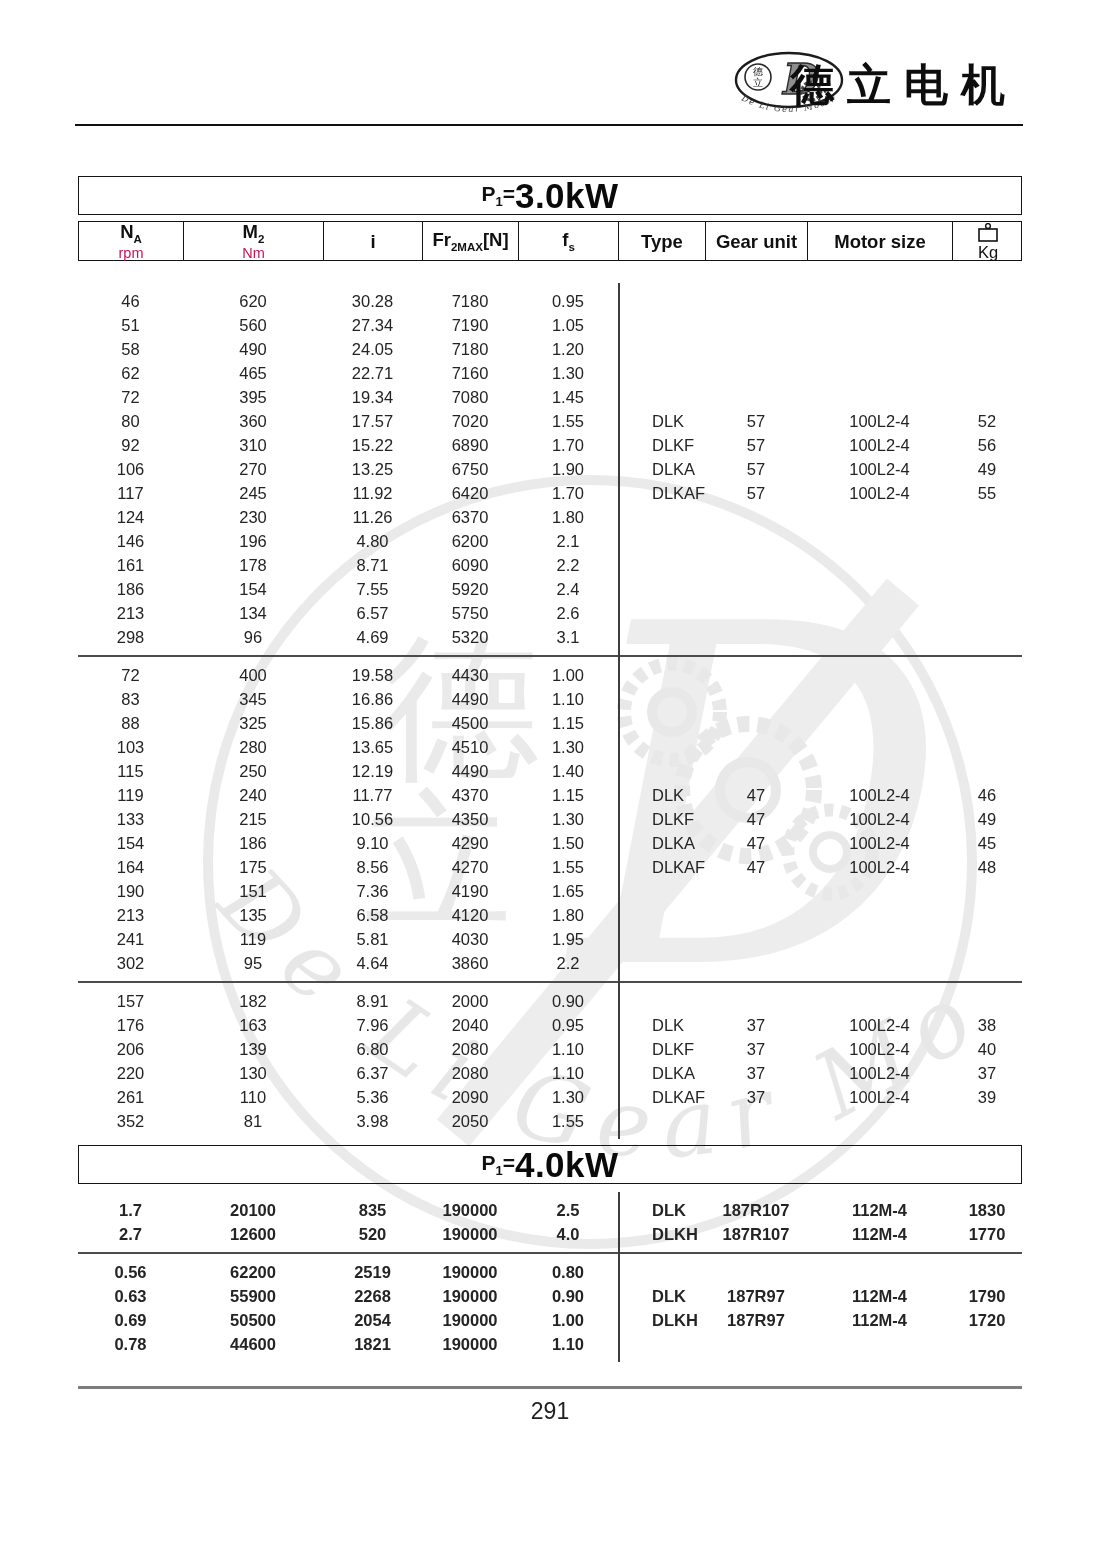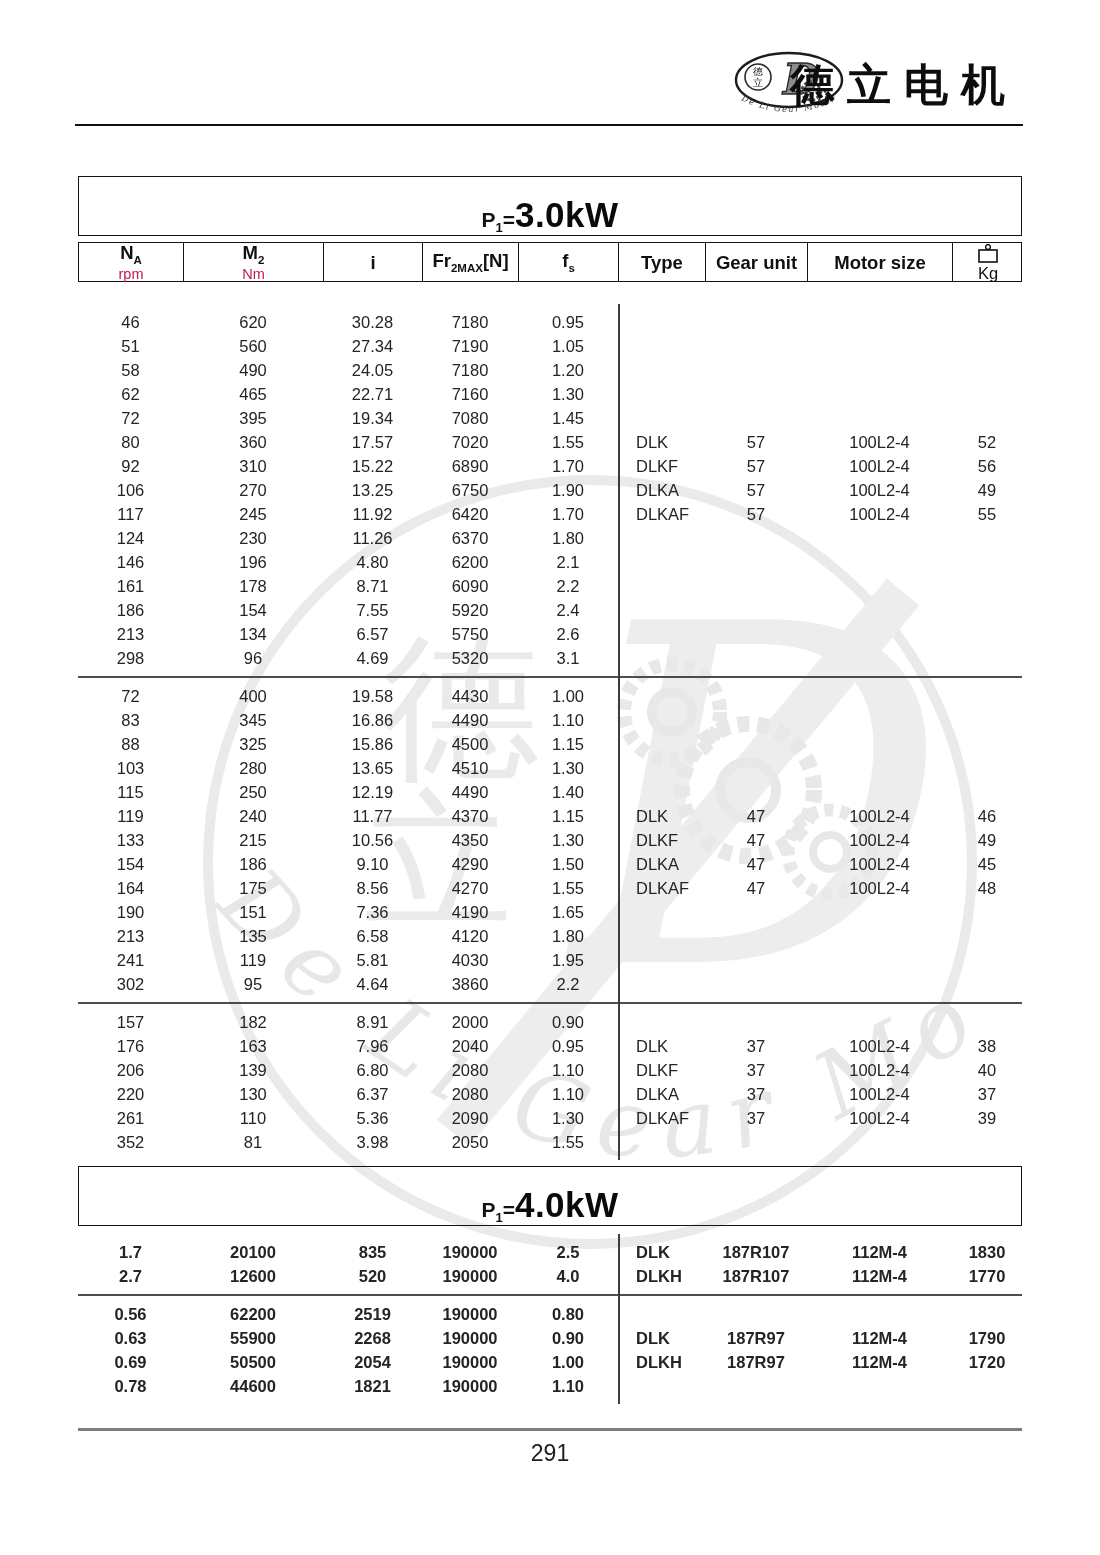--- a/index.html
+++ b/index.html
@@ -14,22 +14,22 @@
   .page-header{position:relative;height:126px;}
   .header-rule{position:absolute;left:-3px;right:-1px;bottom:0;height:2.5px;background:#101010;}
   .logo{position:absolute;left:653px;top:50px;}
   .brand-title{
     position:absolute;right:4px;top:56px;font-size:44px;font-weight:bold;
     letter-spacing:13px;color:#0d0d0d;font-family:"DejaVu Sans",sans-serif;white-space:nowrap;
   }
 
   
   .power-box{
-    height:60px;border:1.6px solid #141414;box-sizing:border-box;
-    display:flex;align-items:flex-end;justify-content:center;background:transparent;
+    height:39px;border:1.6px solid #141414;box-sizing:border-box;
+    display:flex;align-items:center;justify-content:center;background:transparent;
   }
   .power-box.first{margin-top:50px;}
   .power-box.second{margin-top:6px;}
   .p-prefix{font-weight:bold;font-size:21px;color:#111;}
   .p-prefix sub{font-size:13px;}
   .p-value{font-weight:bold;font-size:35px;color:#0a0a0a;letter-spacing:0.5px;}
 
   
   .cols-header{
     display:grid;grid-template-columns:105px 140px 99px 96px 100px 87px 102px 145px 70px;
@@ -45,21 +45,21 @@
   
   .blocks{position:relative;margin-top:22px;}
   .blocks.second{margin-top:8px;font-weight:bold;}
   .vline{position:absolute;left:540px;top:0;bottom:0;width:1.6px;background:#3d3d3d;}
   .block{padding:6px 0;}
   .row{
     display:grid;grid-template-columns:105px 140px 99px 96px 100px 87px 102px 145px 70px;
     height:24px;align-items:center;
   }
   .cell{text-align:center;font-size:16.5px;color:#242424;white-space:nowrap;}
-  .cell.c5{text-align:left;padding-left:18px;}
+  .cell.c5{text-align:left;padding-left:34px;}
   .block-sep{height:2px;background:#4c4c4c;}
 
   
   .footer-rule{margin-top:24px;height:2.5px;background:#7d7d7d;}
   .page-number{text-align:center;margin-top:9px;font-size:23px;color:#1e1e1e;}
 </style>
 </head>
 <body>
 
 <div class="wm-layer">

